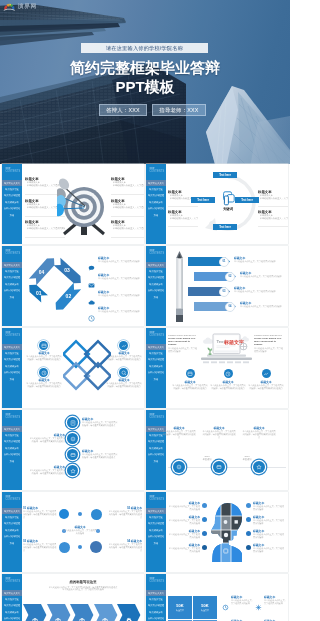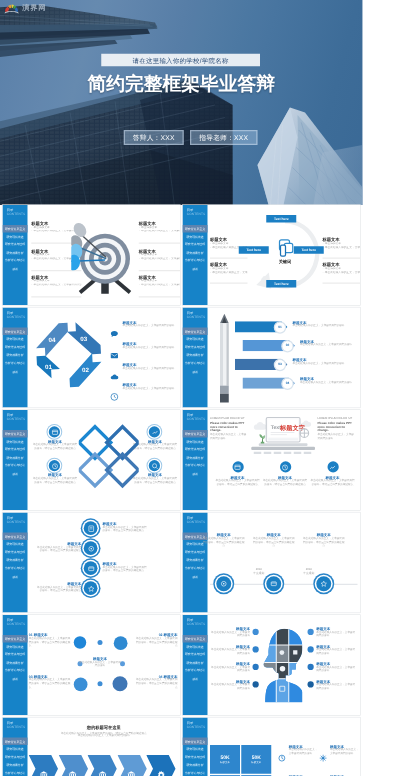--- a/index.html
+++ b/index.html
@@ -189,20 +189,21 @@
         </g>
       </svg>
       <span class="logo-txt">演界网</span>
     </div>
 
     <div class="org-bar">
       <span>请在这里输入你的学校/学院名称</span>
     </div>
 
     <div class="cv-title">简约完整框架毕业答辩</div>
+    <div class="cv-sub">PPT模板</div>
 
     <div class="who" id="who1">
       <span>答辩人：XXX</span>
     </div>
     <div class="who" id="who2">
       <span>指导老师：XXX</span>
     </div>
   </div>
 
   <div class="grid">

